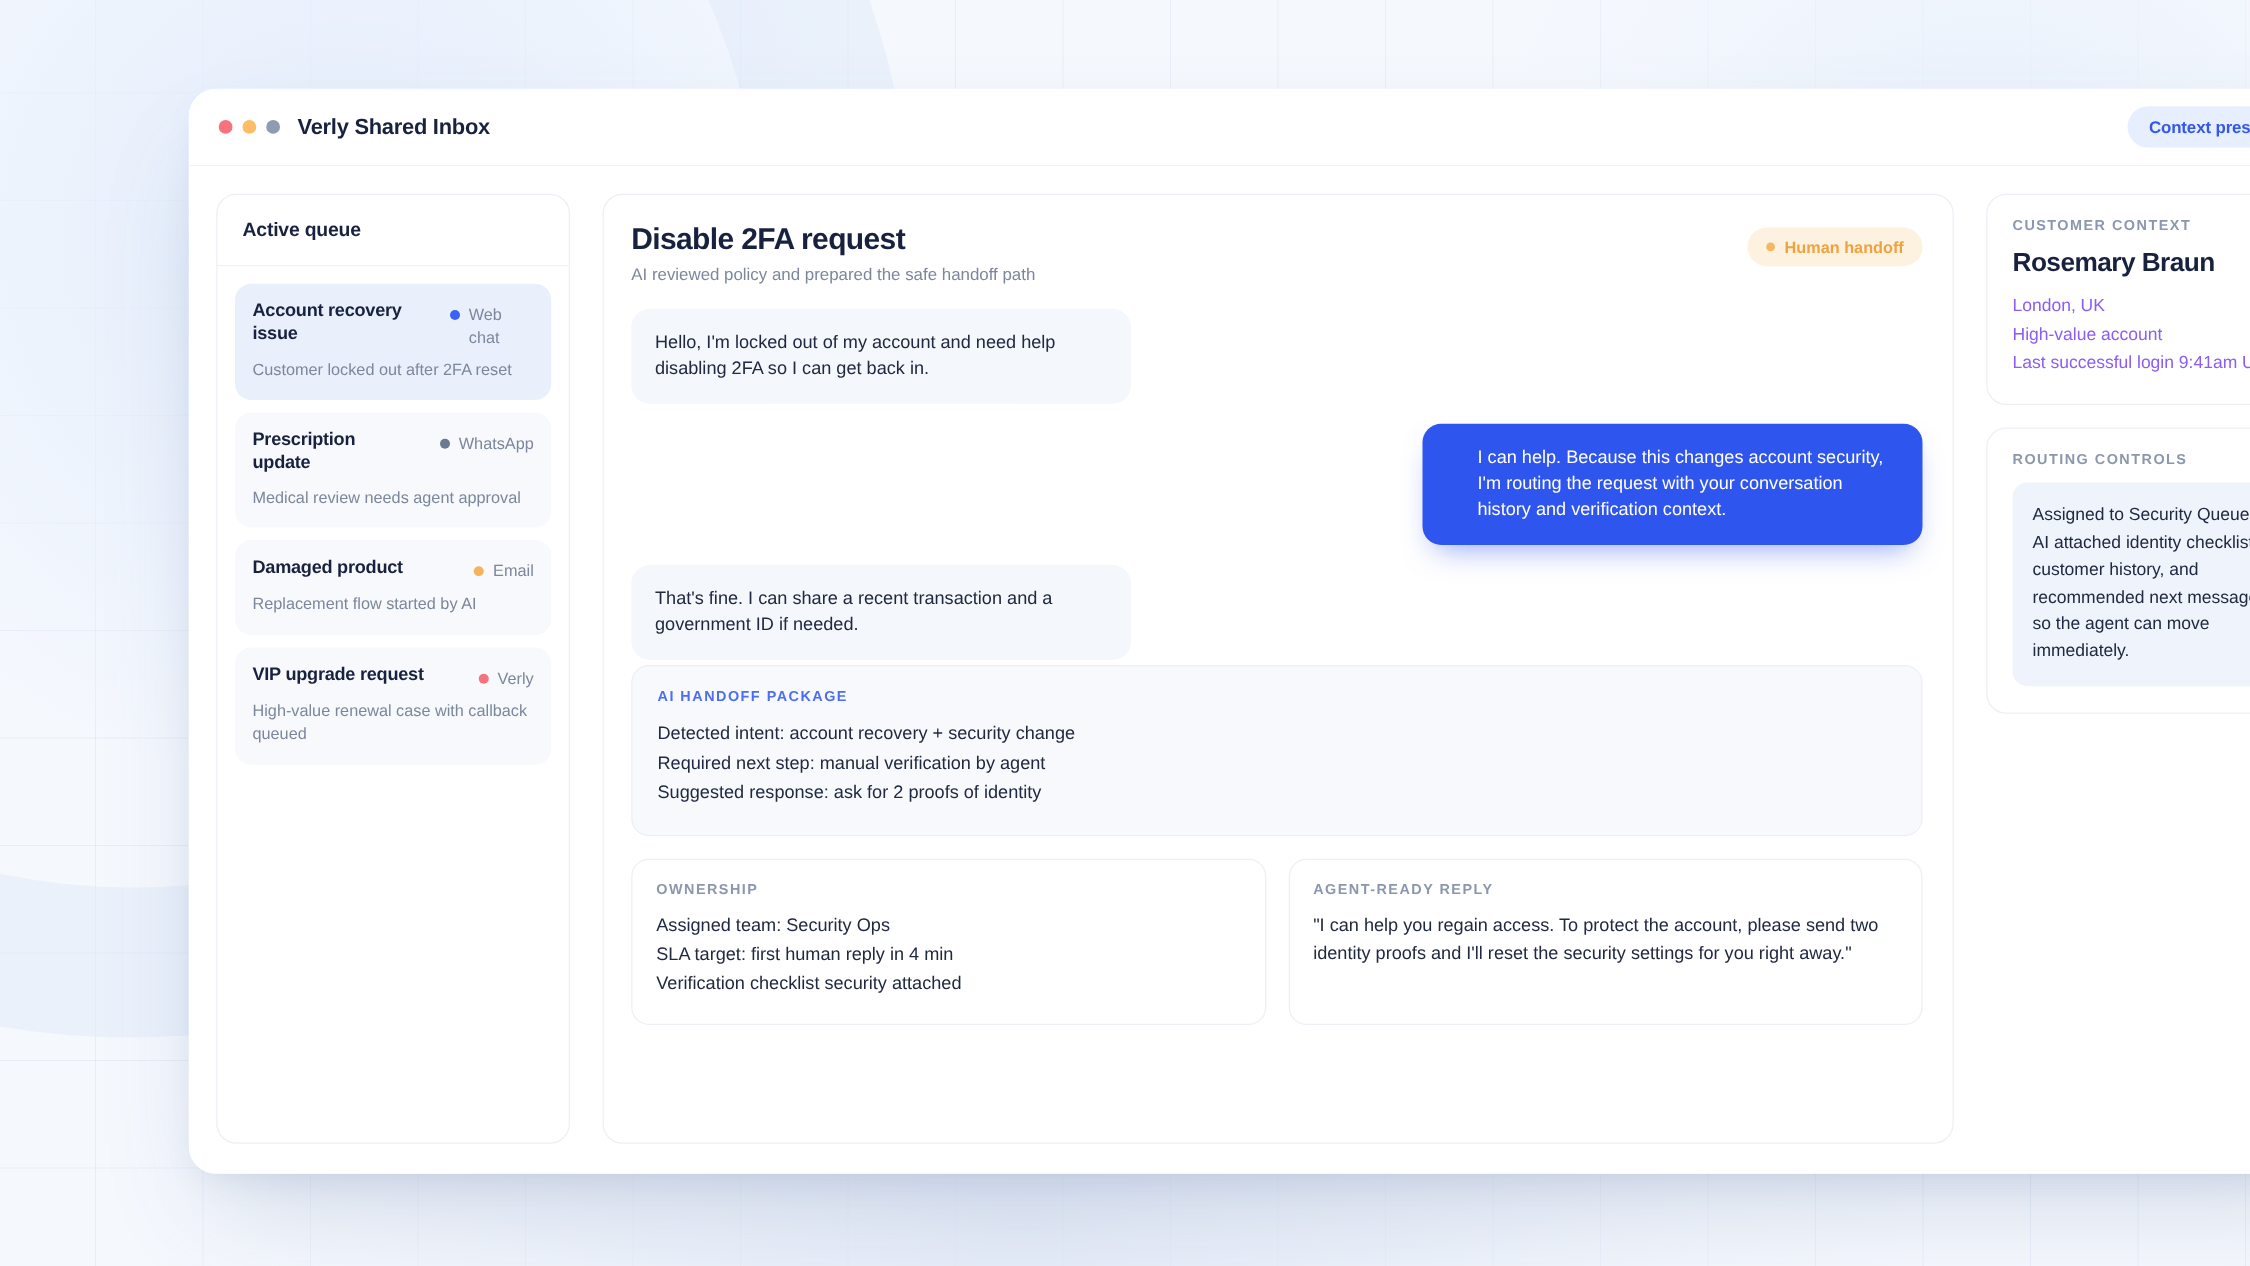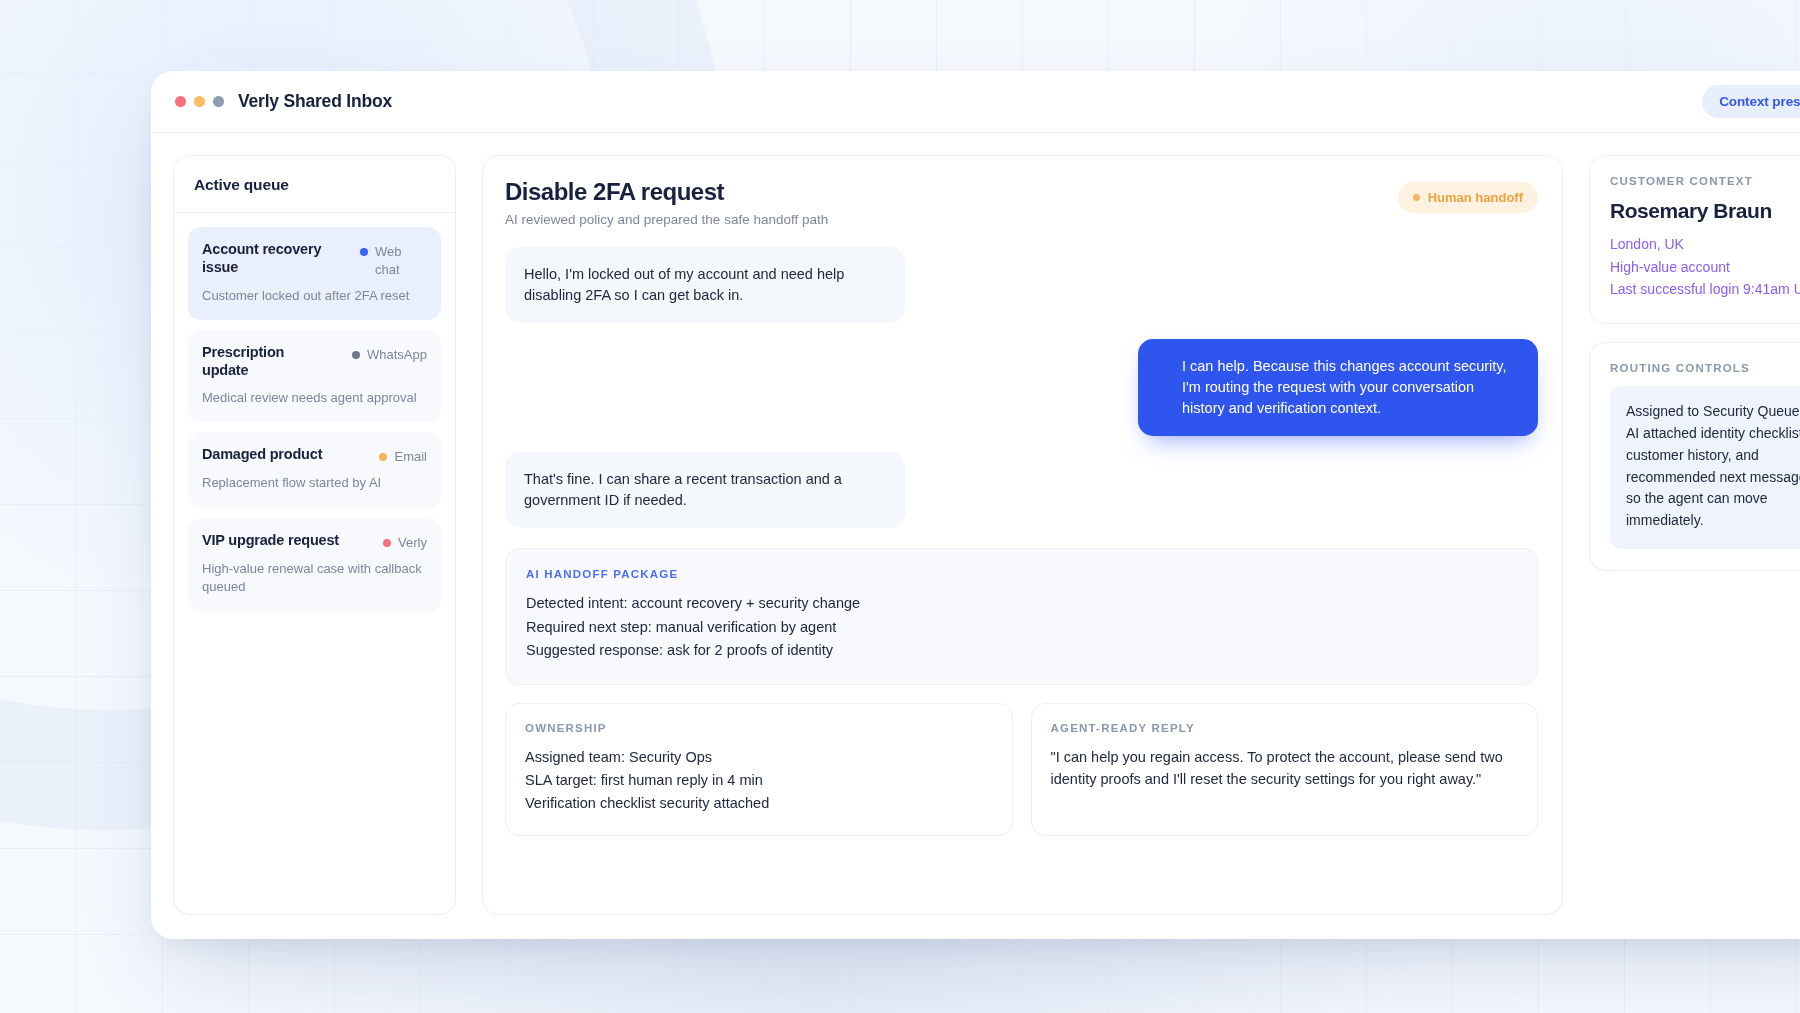--- a/index.html
+++ b/index.html
@@ -267,21 +267,21 @@
     color: #20293f;
   }
   .bubble.out {
     background: #2f55ef;
     color: #ffffff;
     box-shadow: 0 12px 24px -10px rgba(47,85,239,0.55);
     padding-left: 44px;
   }
 
   #handoff-package {
-    margin-top: 20px;
+    margin-top: 4px;
     background: #f7f9fd;
     border: 1px solid #eceff7;
     border-radius: 14px;
     padding: 19px 20px 21px 20px;
   }
   .panel-eyebrow {
     font-size: 11.5px;
     font-weight: 700;
     letter-spacing: 1.2px;
     text-transform: uppercase;

